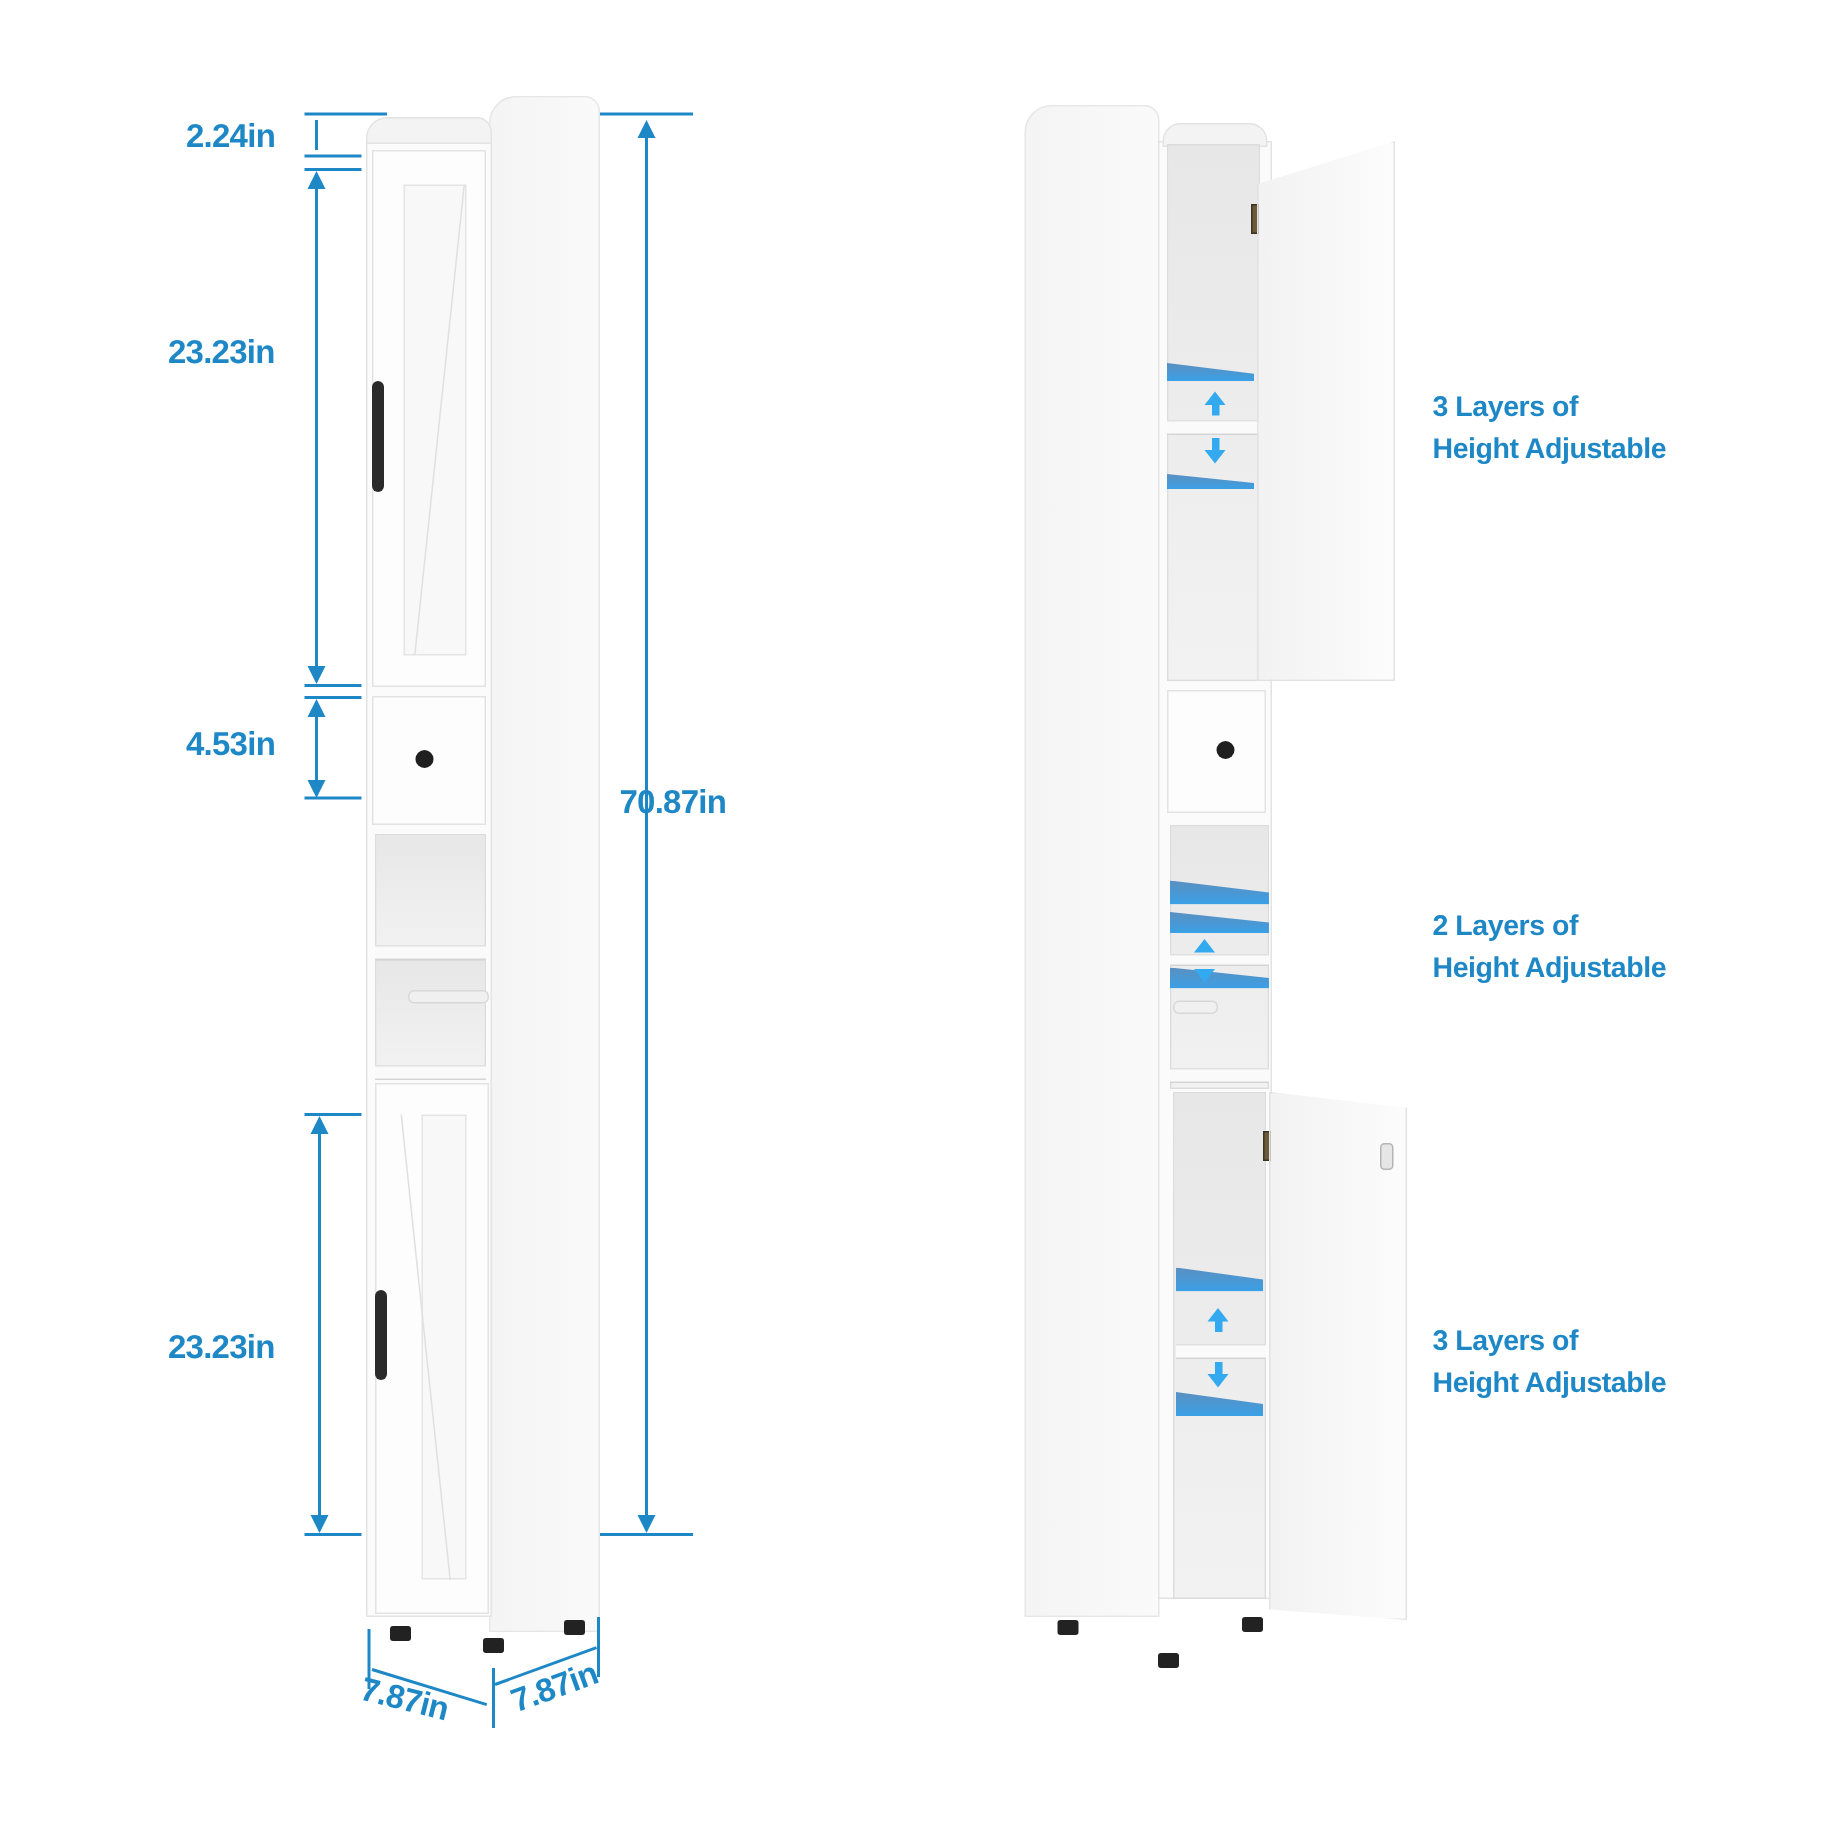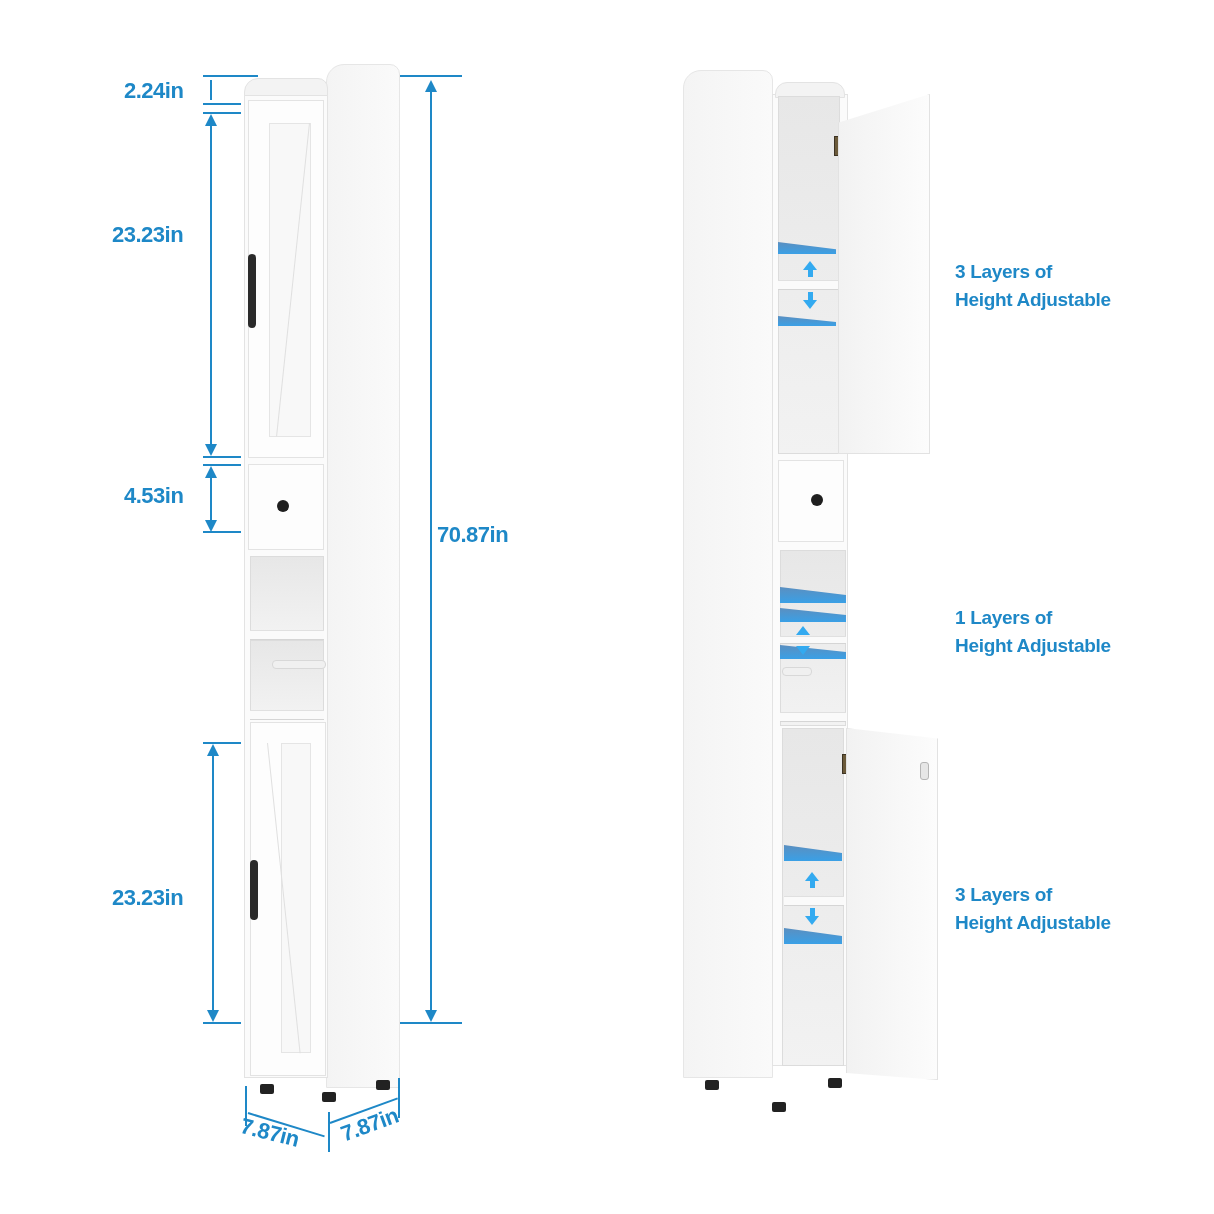--- a/index.html
+++ b/index.html
@@ -84,21 +84,21 @@
   <div class="arrow-up" style="left:207px;top:744px;"></div>
   <div class="arrow-down" style="left:207px;top:1010px;"></div>
   <div class="hline" style="left:203px;top:1022px;width:38px;"></div>
   <div class="dim-label" style="left:112px;top:885px;">23.23in</div>
 
   <div class="hline" style="left:400px;top:75px;width:62px;"></div>
   <div class="vline" style="left:430px;top:90px;height:928px;"></div>
   <div class="arrow-up" style="left:425px;top:80px;"></div>
   <div class="arrow-down" style="left:425px;top:1010px;"></div>
   <div class="hline" style="left:400px;top:1022px;width:62px;"></div>
-  <div class="dim-label" style="left:437px;top:522px;">70.87in</div>
+  <div class="dim-label" style="left:413px;top:522px;">70.87in</div>
 
   <div class="vline" style="left:245px;top:1086px;height:40px;"></div>
   <div class="vline" style="left:328px;top:1112px;height:40px;"></div>
   <div class="vline" style="left:398px;top:1078px;height:40px;"></div>
   <div class="abs" style="left:248px;top:1112px;width:80px;height:2px;background:#1E88C7;transform:rotate(17deg);transform-origin:left center;"></div>
   <div class="abs" style="left:330px;top:1122px;width:72px;height:2px;background:#1E88C7;transform:rotate(-20deg);transform-origin:left center;"></div>
   <div class="dim-label" style="left:240px;top:1120px;transform:rotate(14deg);">7.87in</div>
   <div class="dim-label" style="left:340px;top:1112px;transform:rotate(-20deg);">7.87in</div>
 </div>
 
@@ -150,20 +150,20 @@
 
   <div class="foot" style="left:705px;top:1080px;"></div>
   <div class="foot" style="left:772px;top:1102px;"></div>
   <div class="foot" style="left:828px;top:1078px;"></div>
 
   <div class="feat-label" style="left:955px;top:258px;">
     <div>3 Layers of</div>
     <div>Height Adjustable</div>
   </div>
   <div class="feat-label" style="left:955px;top:604px;">
-    <div>1 Layers of</div>
+    <div>2 Layers of</div>
     <div>Height Adjustable</div>
   </div>
   <div class="feat-label" style="left:955px;top:881px;">
     <div>3 Layers of</div>
     <div>Height Adjustable</div>
   </div>
 </div>
 
 </body></html>

